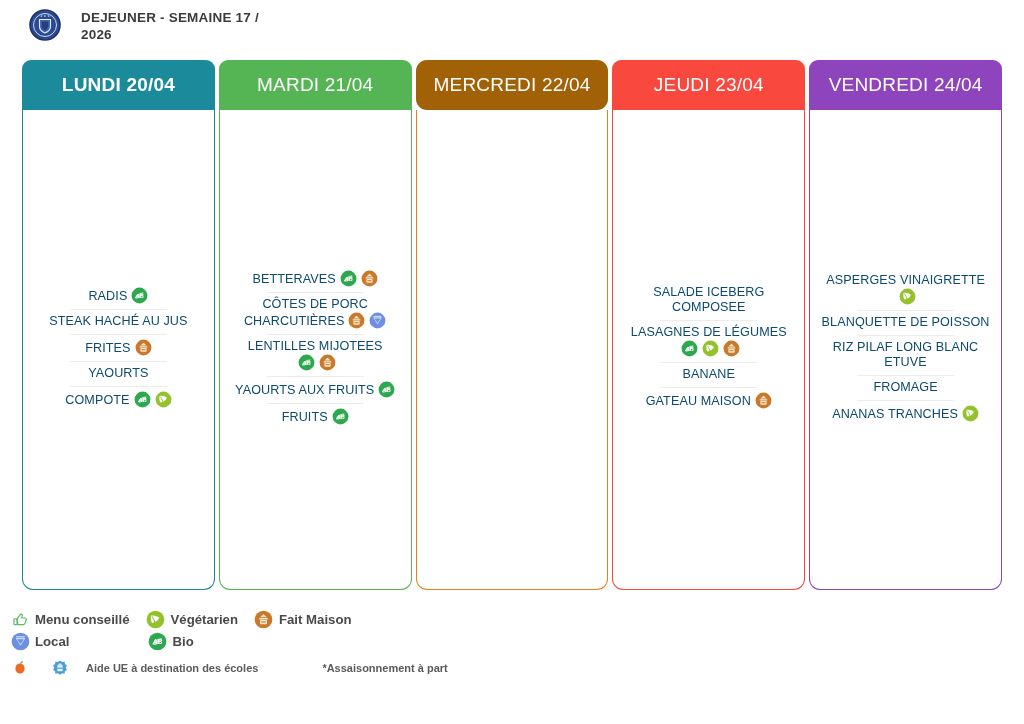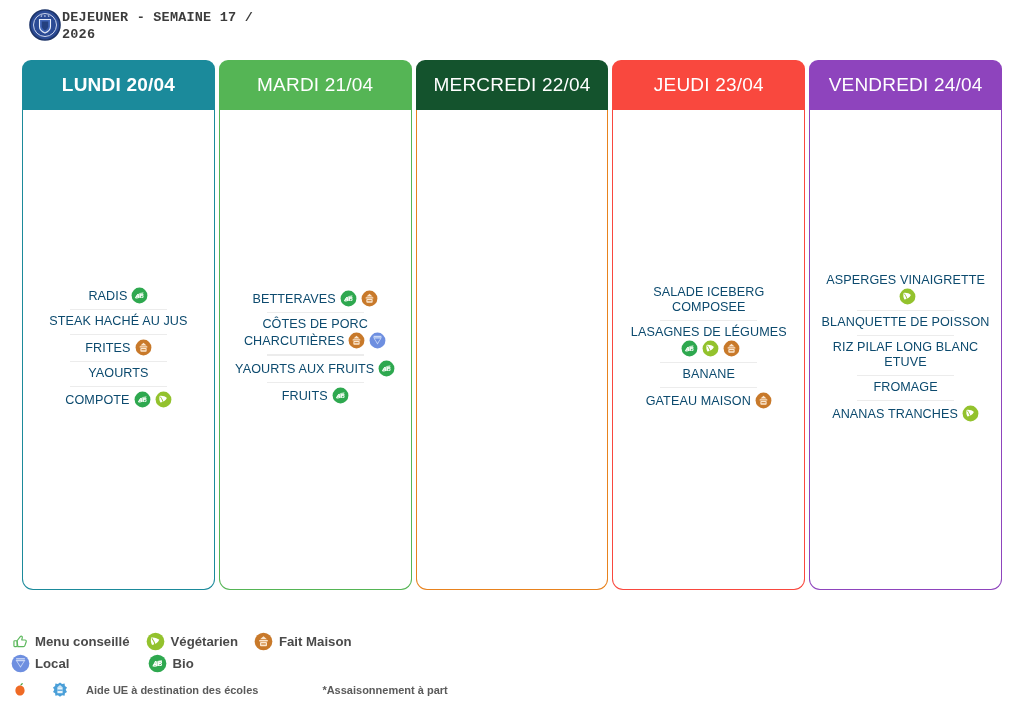--- a/index.html
+++ b/index.html
@@ -13,23 +13,24 @@
 
   
   .page-header {
     position: absolute; left: 0; top: 0;
     width: 1024px; height: 56px;
     display: flex; align-items: flex-start; padding-left: 28px; padding-top: 6px;
   }
   .logo-wrap { width: 34px; height: 34px; flex: 0 0 34px; margin-top: 2px; }
   .logo-wrap svg { display: block; }
   .header-title {
+    margin-left: 19px;
     font-size: 13.5px; font-weight: bold; color: #3c3c3c;
     letter-spacing: 0.2px; line-height: 17px;
-    max-width: 210px; padding-top: 3px; font-family: Liberation Mono, monospace;
+    max-width: 210px; padding-top: 3px;
   }
 
   
   .week-grid {
     position: absolute; left: 22px; top: 60px;
     width: 980px; height: 530px;
     display: flex; gap: 4px;
   }
   .day-col {
     flex: 1 1 0; min-width: 0;
@@ -70,21 +71,20 @@
     display: inline-block; vertical-align: -4px;
     width: 17px; height: 17px; border-radius: 50%;
     margin-left: 4px; position: relative;
   }
   .badge svg { display: block; }
 
   
   .legend {
     position: absolute; left: 10px; top: 608px;
     width: 1004px;
-    margin-top: 22px;
   }
   .legend-row { display: flex; align-items: center; height: 22px; }
   .legend-item { display: flex; align-items: center; }
   .legend-ico {
     width: 20px; height: 20px; flex: 0 0 20px;
     display: flex; align-items: center; justify-content: center;
   }
   .legend-label {
     font-size: 13.2px; font-weight: bold; color: #4a4a4a;
     margin-left: 5px; white-space: nowrap;
@@ -168,37 +168,48 @@
                     <rect x="5.4" y="8.4" width="9.2" height="1.5" rx="0.6" fill="#fbe7cf"></rect>
                     <rect x="6.3" y="10.6" width="7.4" height="4.3" rx="1" fill="#fbe7cf"></rect>
                     <rect x="7.6" y="12.0" width="4.8" height="1.2" fill="#C8792A"></rect>
                   </svg></span><span class="badge"><svg width="17" height="17" viewBox="0 0 20 20">
                     <circle cx="10" cy="10" r="9.3" fill="#6E8FE0"></circle>
                     <path d="M4.8 6.2 h10.4 l-5.2 8.4 z" fill="#c9d8f7"></path>
                     <path d="M6.6 7.6 h6.8 l-3.4 5.2 z" fill="#6E8FE0"></path>
                     <path d="M5.4 5.1 h9.2" stroke="#e7eefc" stroke-width="1.1"></path>
                   </svg></span></span></div>
             <div class="dish-sep"></div>
+            <div class="dish"><span class="dish-text">LENTILLES MIJOTEES</span><span class="badges"><span class="badge"><svg width="17" height="17" viewBox="0 0 20 20">
+                    <circle cx="10" cy="10" r="9.3" fill="#2EA84F"></circle>
+                    <path d="M4.6 12.8 c2.2 -4.6 6 -6.4 10.2 -6.6 c-1 4.4 -4.2 7.2 -8.6 7.6 z" fill="#bfe6c6" opacity="0.95"></path>
+                    <text x="10" y="12.6" font-size="7" font-weight="bold" fill="#ffffff" text-anchor="middle" font-family="Liberation Sans, sans-serif" font-style="italic">AB</text>
+                  </svg></span><span class="badge"><svg width="17" height="17" viewBox="0 0 20 20">
+                    <circle cx="10" cy="10" r="9.3" fill="#C8792A"></circle>
+                    <path d="M6.4 7.6 l3.6 -3.1 l3.6 3.1 z" fill="#fbe7cf"></path>
+                    <rect x="5.4" y="8.4" width="9.2" height="1.5" rx="0.6" fill="#fbe7cf"></rect>
+                    <rect x="6.3" y="10.6" width="7.4" height="4.3" rx="1" fill="#fbe7cf"></rect>
+                    <rect x="7.6" y="12.0" width="4.8" height="1.2" fill="#C8792A"></rect>
+                  </svg></span></span></div>
             <div class="dish-sep"></div>
             <div class="dish"><span class="dish-text">YAOURTS AUX FRUITS</span><span class="badges"><span class="badge"><svg width="17" height="17" viewBox="0 0 20 20">
                     <circle cx="10" cy="10" r="9.3" fill="#2EA84F"></circle>
                     <path d="M4.6 12.8 c2.2 -4.6 6 -6.4 10.2 -6.6 c-1 4.4 -4.2 7.2 -8.6 7.6 z" fill="#bfe6c6" opacity="0.95"></path>
                     <text x="10" y="12.6" font-size="7" font-weight="bold" fill="#ffffff" text-anchor="middle" font-family="Liberation Sans, sans-serif" font-style="italic">AB</text>
                   </svg></span></span></div>
             <div class="dish-sep"></div>
             <div class="dish"><span class="dish-text">FRUITS</span><span class="badges"><span class="badge"><svg width="17" height="17" viewBox="0 0 20 20">
                     <circle cx="10" cy="10" r="9.3" fill="#2EA84F"></circle>
                     <path d="M4.6 12.8 c2.2 -4.6 6 -6.4 10.2 -6.6 c-1 4.4 -4.2 7.2 -8.6 7.6 z" fill="#bfe6c6" opacity="0.95"></path>
                     <text x="10" y="12.6" font-size="7" font-weight="bold" fill="#ffffff" text-anchor="middle" font-family="Liberation Sans, sans-serif" font-style="italic">AB</text>
                   </svg></span></span></div>
           </div>
         </div>
       </div>
       <div class="day-col">
-        <div class="day-header" style="background: #14532d;">MERCREDI 22/04</div>
+        <div class="day-header" style="background: #a16207; border-radius: 11px;">MERCREDI 22/04</div>
         <div class="day-body" style="border-color: rgb(232, 130, 30);">
           <div class="dish-list"></div>
         </div>
       </div>
       <div class="day-col">
         <div class="day-header" style="background: rgb(249, 72, 62);">JEUDI 23/04</div>
         <div class="day-body" style="border-color: rgb(249, 72, 62);">
           <div class="dish-list">
             <div class="dish"><span class="dish-text">SALADE ICEBERG COMPOSEE</span></div>
             <div class="dish-sep"></div>

